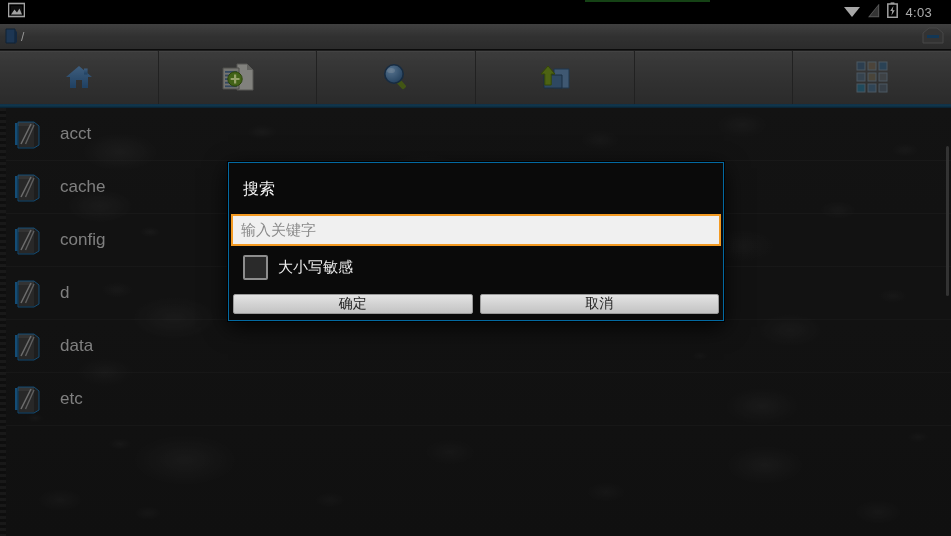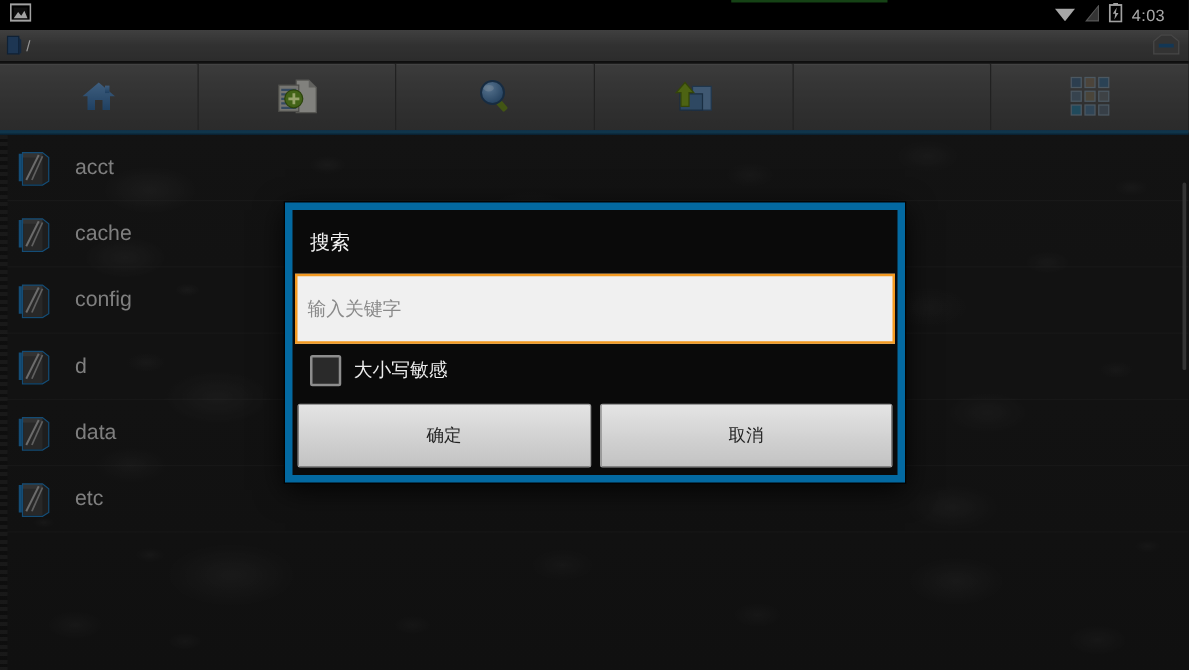--- a/index.html
+++ b/index.html
@@ -133,33 +133,33 @@
   #scrollbar {
     position:absolute; right:2px; top:146px; width:3px; height:150px;
     background:#4a4a4a; border-radius:2px; z-index:7;
   }
 
   
   #scrim { position:absolute; inset:0; background:rgba(0,0,0,.30); z-index:30; }
   #dialog {
     position:absolute; left:228px; top:162px; width:496px;
     background:#0a0a0a;
-    border:6px solid #0369a1;
+    border:1px solid #0369a1;
     box-shadow:0 0 0 1px rgba(0,0,0,.9), 0 6px 22px rgba(0,0,0,.85);
     z-index:40;
     padding:0 0 6px 0;
   }
   #dialog .dlg-title {
     color:#f3f3f3; font-size:16px;
     padding:16px 14px 14px 14px;
     font-family:"DejaVu Sans",sans-serif;
   }
   #dialog .dlg-input-wrap { padding:0 2px; }
   #dialog input.dlg-input {
-    display:block; width:100%; height:56px;
+    display:block; width:100%; height:32px;
     background:#f0f0f0;
     border:2px solid #f39a22;
     color:#444; font-size:15px;
     padding:0 8px;
     font-family:"DejaVu Sans",sans-serif;
     outline:none;
   }
   #dialog input.dlg-input::placeholder { color:#8a8a8a; opacity:1; }
   #dialog .cb-row {
     display:flex; align-items:center;
@@ -173,21 +173,21 @@
     flex:0 0 auto;
   }
   #dialog .cb-label {
     color:#ededed; font-size:15px; margin-left:10px;
     font-family:"DejaVu Sans",sans-serif;
   }
   #dialog .dlg-buttons {
     display:flex; gap:7px; padding:5px 4px 0 4px;
   }
   #dialog .dlg-btn {
-    flex:1 1 0; height:51px;
+    flex:1 1 0; height:20px;
     background:linear-gradient(#e4e4e4,#d2d2d2 52%,#c3c3c3);
     border:1px solid #9a9a9a;
     border-radius:2px;
     color:#232323; font-size:14px;
     display:flex; align-items:center; justify-content:center;
     font-family:"DejaVu Sans",sans-serif;
     cursor:pointer;
   }
 </style>
 </head>

